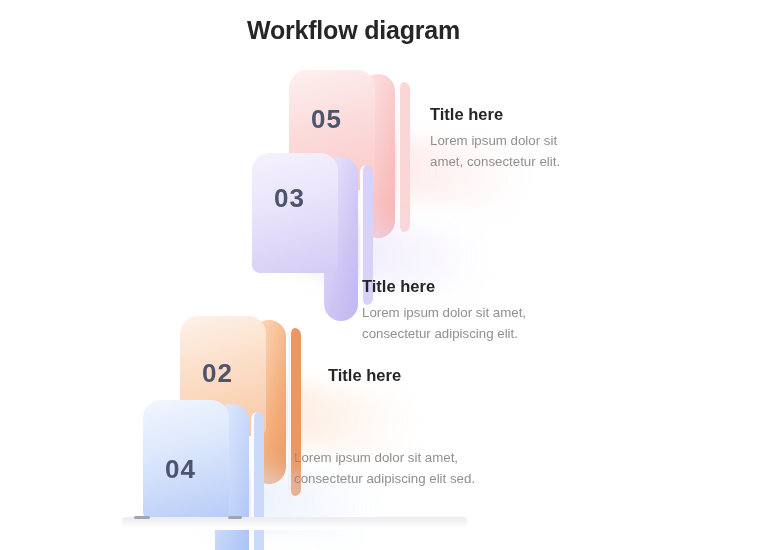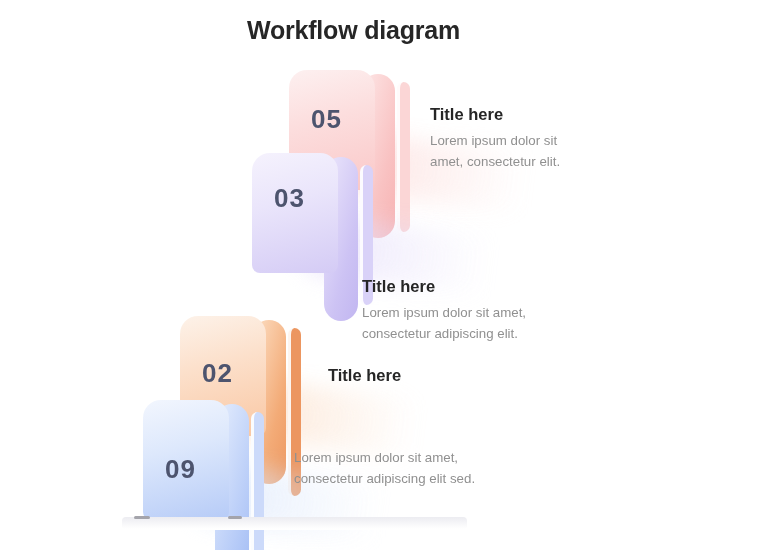--- a/index.html
+++ b/index.html
@@ -134,21 +134,21 @@
     <div class="curl"></div>
     <div class="face"></div>
     <div class="num">02</div>
   </div>
 
   <div class="card c1">
     <div class="glow"></div>
     <div class="backpage"></div>
     <div class="curl"></div>
     <div class="face"></div>
-    <div class="num">09</div>
+    <div class="num">04</div>
   </div>
 
   <div class="ground"></div>
   <div class="ground-dash gd1"></div>
   <div class="ground-dash gd2"></div>
 
   <div class="tblock t5">
     <h3>Title here</h3>
     <p>Lorem ipsum dolor sit amet, consectetur elit.</p>
   </div>

